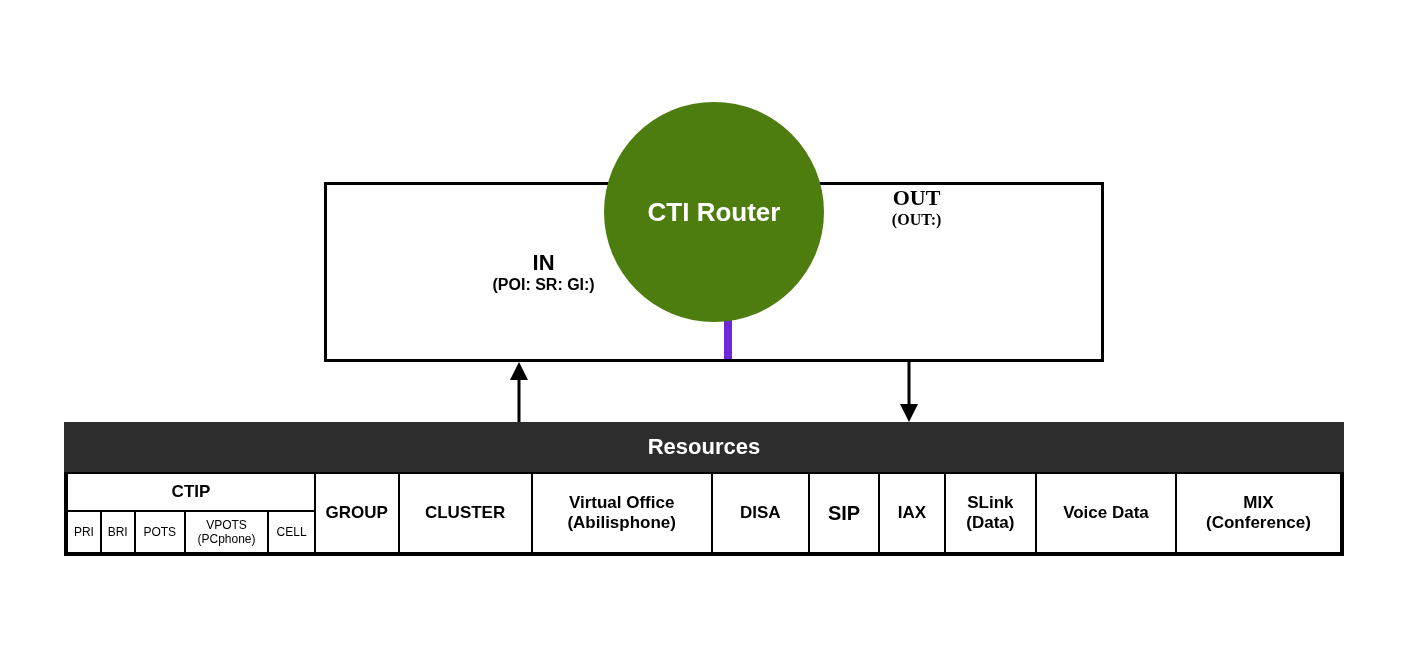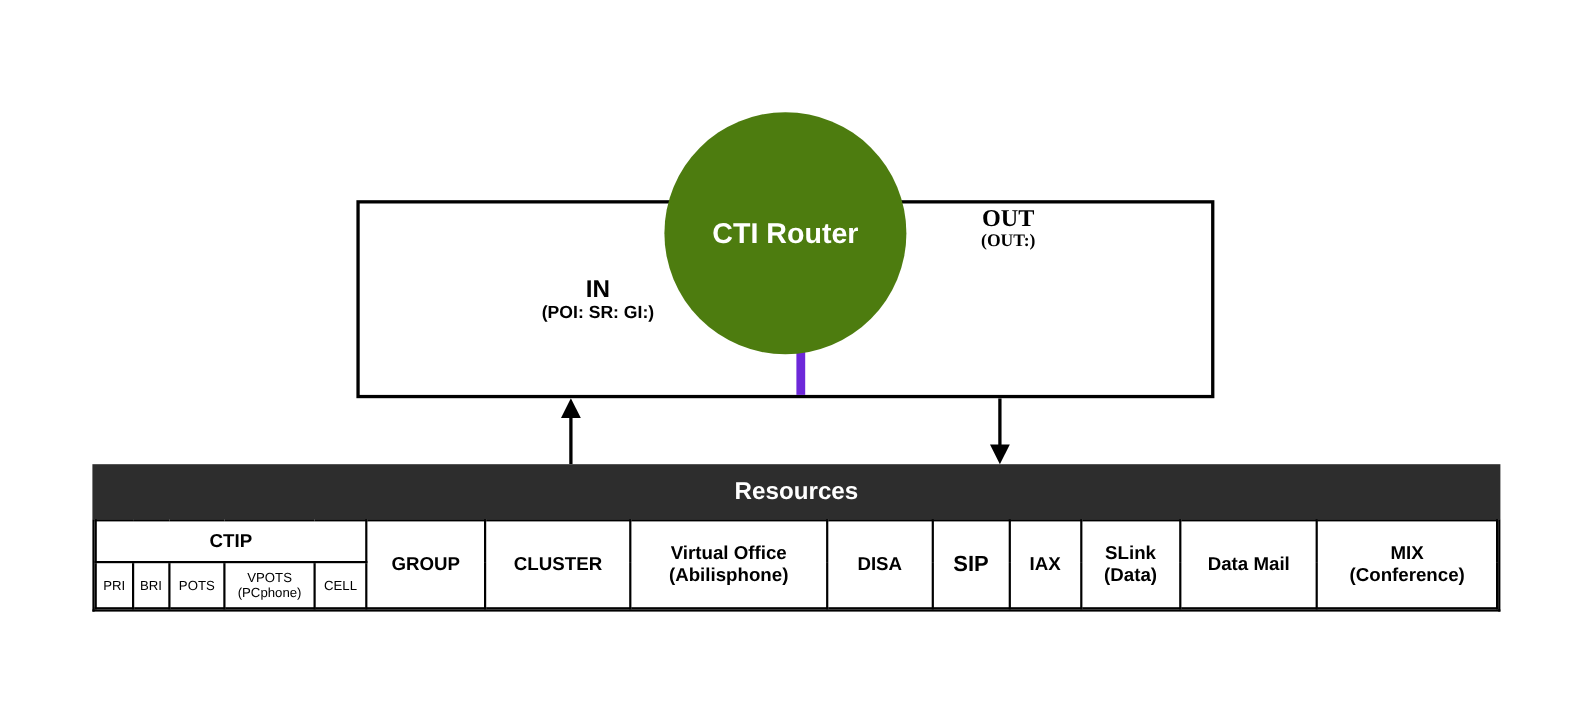--- a/index.html
+++ b/index.html
@@ -155,21 +155,21 @@
     
     .upper-section {
       position: relative;
       width: 780px;
       margin-top: 90px;
     }
 
     .lower-diagram {
       display: flex;
       flex-direction: column;
-      align-items: flex-end;
+      align-items: flex-start;
       width: 100%;
     }
   </style>
 </head>
 <body>
 
 <div class="diagram-container">
 
   <div class="upper-section">
 
@@ -215,28 +215,28 @@
     <div class="resources-bar">
       <span>Resources</span>
     </div>
 
     <div class="resource-table">
       <table>
         <tbody>
 
           <tr class="header-row">
             <td colspan="5" class="ctip-header">CTIP</td>
-            <td rowspan="2" style="font-size:17px; padding:8px 10px;">GROUP</td>
+            <td rowspan="2" style="font-size:17px; padding:8px 0;">GROUP</td>
             <td rowspan="2" style="font-size:17px; padding:8px 10px;">CLUSTER</td>
             <td rowspan="2" style="font-size:17px; padding:8px 14px;">Virtual Office<br>(Abilisphone)</td>
             <td rowspan="2" style="font-size:17px; padding:8px 16px;">DISA</td>
             <td rowspan="2" style="font-size:20px; padding:8px 10px;">SIP</td>
             <td rowspan="2" style="font-size:17px; padding:8px 10px;">IAX</td>
             <td rowspan="2" style="font-size:17px; padding:8px 10px;">SLink<br>(Data)</td>
-            <td rowspan="2" style="font-size:17px; padding:8px 10px;">Data Mail</td>
+            <td rowspan="2" style="font-size:17px; padding:8px 10px;">Voice Data</td>
             <td rowspan="2" style="font-size:17px; padding:4px 10px;">MIX<br>(Conference)</td>
           </tr>
 
           <tr class="sub-row">
             <td>PRI</td>
             <td>BRI</td>
             <td>POTS</td>
             <td>VPOTS<br>(PCphone)</td>
             <td>CELL</td>
           </tr>

